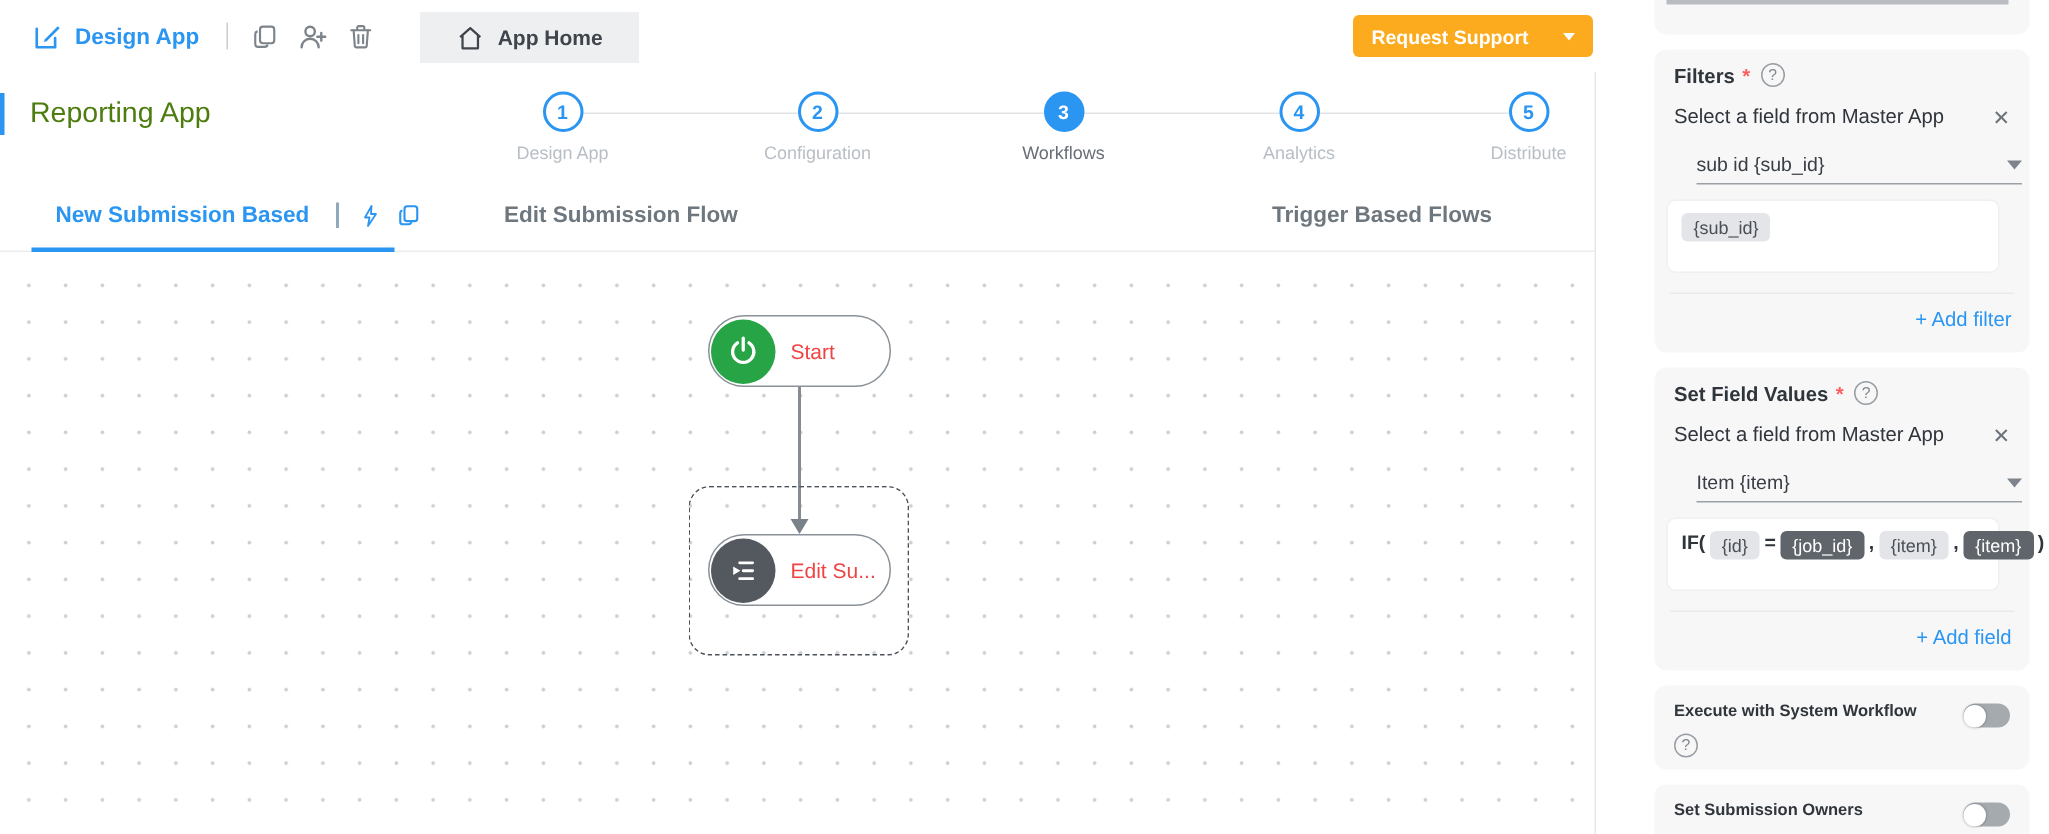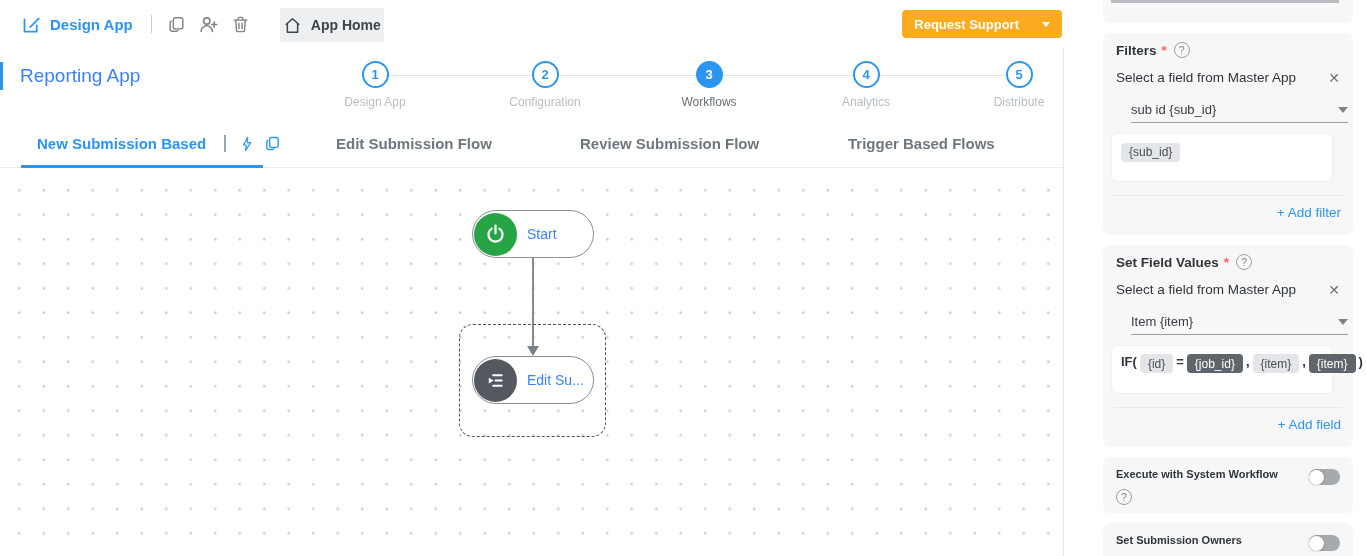--- a/index.html
+++ b/index.html
@@ -10,32 +10,32 @@
   #left-region { position:absolute; left:0; top:0; width:1097px; height:556px; background:#fff; }
   #canvas-right-border { position:absolute; left:1063px; top:48px; width:1px; height:508px; background:#e6e8ea; }
 
   
   #topbar { position:absolute; left:0; top:0; width:1097px; height:48px; display:flex; align-items:center; padding-left:20px; }
   .tb-ico { display:inline-flex; align-items:center; justify-content:center; width:22px; height:22px; }
   #design-app-label { color:#2b96f1; font-size:15px; font-weight:bold; margin-left:8px; }
   .vsep { width:1px; height:18px; background:#c9cdd1; margin:0 14px 0 18px; }
   .tb-gray { margin-right:10px; cursor:pointer; }
   #app-home-tab { margin-left:18px; height:34px; align-self:flex-start; margin-top:8px;
-    background:#eeeff1; display:flex; align-items:center; padding:0 3px; cursor:pointer; }
+    background:#eeeff1; display:flex; align-items:center; padding:0 24px; cursor:pointer; }
   #app-home-label { font-size:14px; font-weight:bold; color:#3f454b; margin-left:9px; }
   #request-support-btn { position:absolute; right:35px; top:10px; height:28px; background:#fbab1d;
     border:none; border-radius:4px; color:#fff; font-size:13px; font-weight:bold;
     padding:0 12px; display:flex; align-items:center; gap:23px; cursor:pointer;
     font-family:"Liberation Sans", sans-serif; }
   .caret-down-white { width:0; height:0; border-left:4px solid transparent; border-right:4px solid transparent; border-top:5px solid #fff; }
 
   
   #header-row { position:absolute; left:0; top:48px; width:1063px; height:72px; }
   #title-accent { position:absolute; left:0; top:14px; width:3px; height:28px; background:#2b96f1; }
-  #page-title { position:absolute; left:20px; top:17px; font-size:19px; color:#3b82f6; }
+  #page-title { position:absolute; left:20px; top:17px; font-size:19px; color:#4d7c0f; }
   #stepper { position:absolute; left:0; top:0; width:1063px; height:72px; }
   #stepper-line { position:absolute; left:375px; top:27px; width:644px; height:1px; background:#e0e4e7; }
   .step { position:absolute; top:0; width:120px; margin-left:-60px; text-align:center; }
   .step-circle { width:27px; height:27px; border-radius:50%; border:2px solid #2b96f1; background:#fff;
     color:#2b96f1; font-size:13px; line-height:23px; text-align:center; margin:13px auto 0; font-weight:bold; position:relative; z-index:1; }
   .step--active .step-circle { background:#2b96f1; color:#fff; line-height:24px; }
   .step-label { margin-top:7px; font-size:12px; color:#b8bec5; }
   .step--active .step-label { color:#676e75; }
 
   
@@ -53,21 +53,21 @@
   #flow-arrow-line { position:absolute; left:532px; top:90px; width:2px; height:88px; background:#848b93; }
   #flow-arrow-head { position:absolute; left:527px; top:178px; width:0; height:0;
     border-left:6px solid transparent; border-right:6px solid transparent; border-top:10px solid #79818a; }
   .node { position:absolute; width:122px; height:48px; background:#fff; border:1.5px solid #8a9198;
     border-radius:24px; display:flex; align-items:center; cursor:pointer; }
   #start-node { left:472px; top:42px; }
   #edit-node { left:472px; top:188px; }
   .node-circle { width:43px; height:43px; border-radius:50%; margin-left:1px; display:flex; align-items:center; justify-content:center; flex:none; }
   #start-node .node-circle { background:#27a546; }
   #edit-node .node-circle { background:#54595f; }
-  .node-label { font-size:14px; color:#3b82f6; margin-left:10px; white-space:nowrap; }
+  .node-label { font-size:14px; color:#ef4444; margin-left:10px; white-space:nowrap; }
   #edit-selection-box { position:absolute; left:459px; top:156px; width:147px; height:113px;
     border:1.6px dashed #4c5258; border-radius:14px; }
 
   
   #right-panel { position:absolute; left:1097px; top:0; width:269px; height:556px; background:#fff; }
   .card { position:absolute; left:6px; width:250px; background:#f7f7f8; border-radius:8px; }
   #card-partial-top { top:0; height:23px; border-radius:0 0 8px 8px; }
   #card-partial-top .scroll-cut-line { position:absolute; left:8px; right:14px; top:0; height:3px; background:#b9bdc1; }
   #card-filters { top:33px; height:202px; }
   #card-setfields { top:245px; height:202px; }
@@ -191,23 +191,20 @@
         <svg width="17" height="17" viewBox="0 0 24 24" fill="none" stroke="#2b96f1" stroke-width="2" stroke-linejoin="round">
           <rect x="8" y="3.5" width="12" height="14" rx="2.5"></rect>
             <path d="M6 7.5 a2.5 2.5 0 0 0 -2 2.4 V18 a2.5 2.5 0 0 0 2.5 2.5 H12 a2.5 2.5 0 0 0 2.4 -2"></path>
         </svg>
       </span>
     </div>
     <div id="tab-underline"></div>
     <div class="tab" style="left:336px;">
       <span>Edit Submission Flow</span>
     </div>
-    <div class="tab" style="left:580px;">
-      <span>Review Submission Flow</span>
-    </div>
     <div class="tab" style="left:848px;">
       <span>Trigger Based Flows</span>
     </div>
   </div>
 
   <div id="canvas">
     <div id="flow-arrow-line"></div>
     <div id="flow-arrow-head"></div>
 
     <div class="node" id="start-node">

